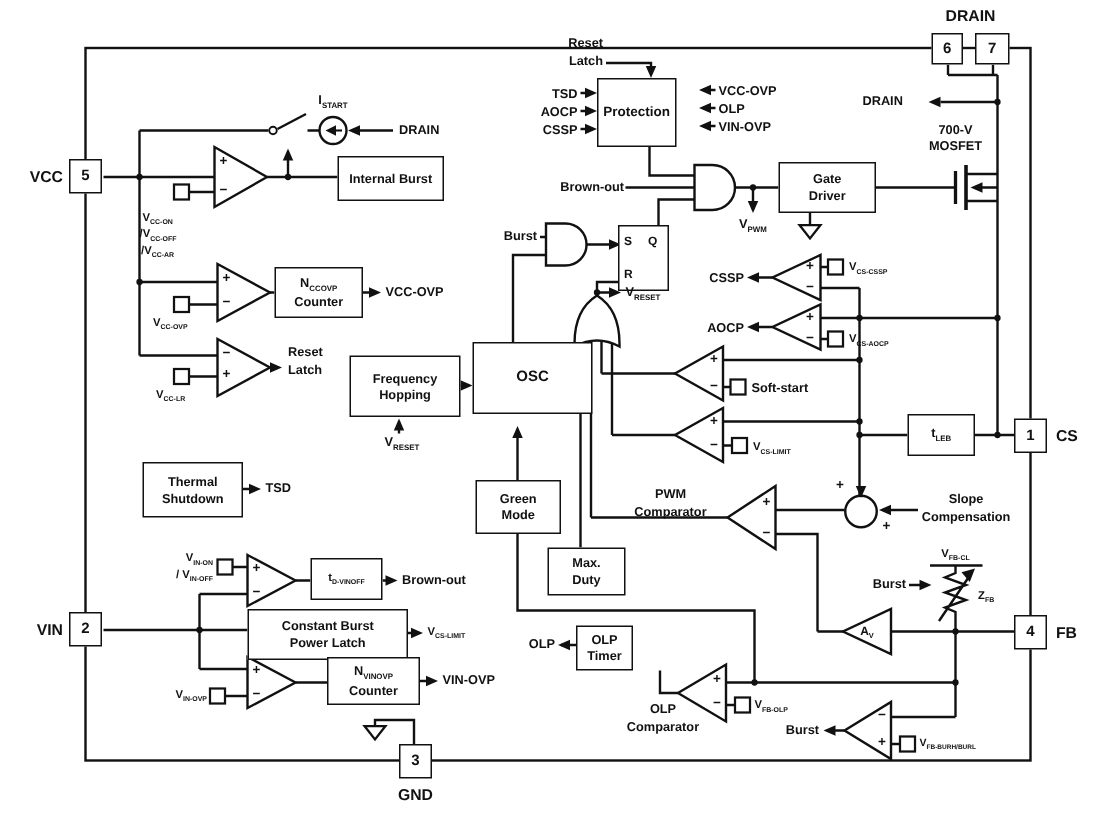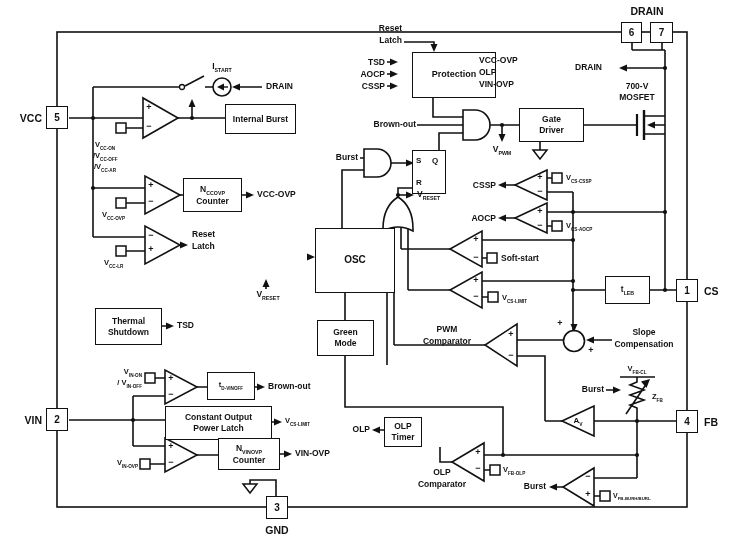--- a/index.html
+++ b/index.html
@@ -215,47 +215,55 @@
       <span>Internal Burst</span>
     </div>
 <div class="blk" style="left:183px;top:178px;width:59px;height:34px">
       <span>N<sub>CCOVP</sub></span>
       <span>Counter</span>
     </div>
 <div class="blk" style="left:95px;top:308px;width:67px;height:37px">
       <span>Thermal</span>
       <span>Shutdown</span>
     </div>
-<div class="blk" style="left:315px;top:228px;width:80px;height:65px;font-size:10px">
+<div class="blk" style="left:233px;top:237px;width:74px;height:41px">
+      <span>Frequency</span>
+      <span>Hopping</span>
+    </div>
+<div class="blk" style="left:315px;top:228px;width:80px;height:48px;font-size:10px">
       <span>OSC</span>
     </div>
 <div class="blk" style="left:317px;top:320px;width:57px;height:36px">
       <span>Green</span>
       <span>Mode</span>
     </div>
-<div class="blk" style="left:412px;top:52px;width:84px;height:46px;font-size:9px">
+<div class="blk" style="left:365px;top:365px;width:52px;height:32px">
+      <span>Max.</span>
+      <span>Duty</span>
+    </div>
+<div class="blk" style="left:398px;top:52px;width:53px;height:46px;font-size:9px">
       <span>Protection</span>
     </div>
 <div class="blk" style="left:412px;top:150px;width:34px;height:44px"></div>
 <div class="blk" style="left:519px;top:108px;width:65px;height:34px">
       <span>Gate</span>
       <span>Driver</span>
     </div>
 <div class="blk" style="left:605px;top:276px;width:45px;height:28px">
       <span>t<sub>LEB</sub></span>
     </div>
 <div class="blk" style="left:384px;top:417px;width:38px;height:30px">
       <span>OLP</span>
       <span>Timer</span>
     </div>
 <div class="blk" style="left:207px;top:372px;width:48px;height:28px">
       <span class="sm">t<sub>D-VINOFF</sub></span>
     </div>
 <div class="blk" style="left:165px;top:406px;width:107px;height:34px">
-      <span>Constant Output</span>
+      <span>Constant Burst</span>
       <span>Power Latch</span>
     </div>
 <div class="blk" style="left:218px;top:438px;width:62px;height:32px">
       <span>N<sub>VINOVP</sub></span>
       <span>Counter</span>
     </div>
 
 <div class="lbl" style="left:416px;top:156px;font-size:8px">S</div>
 <div class="lbl" style="left:432px;top:156px;font-size:8px">Q</div>
 <div class="lbl" style="left:416px;top:178px;font-size:8px">R</div>

